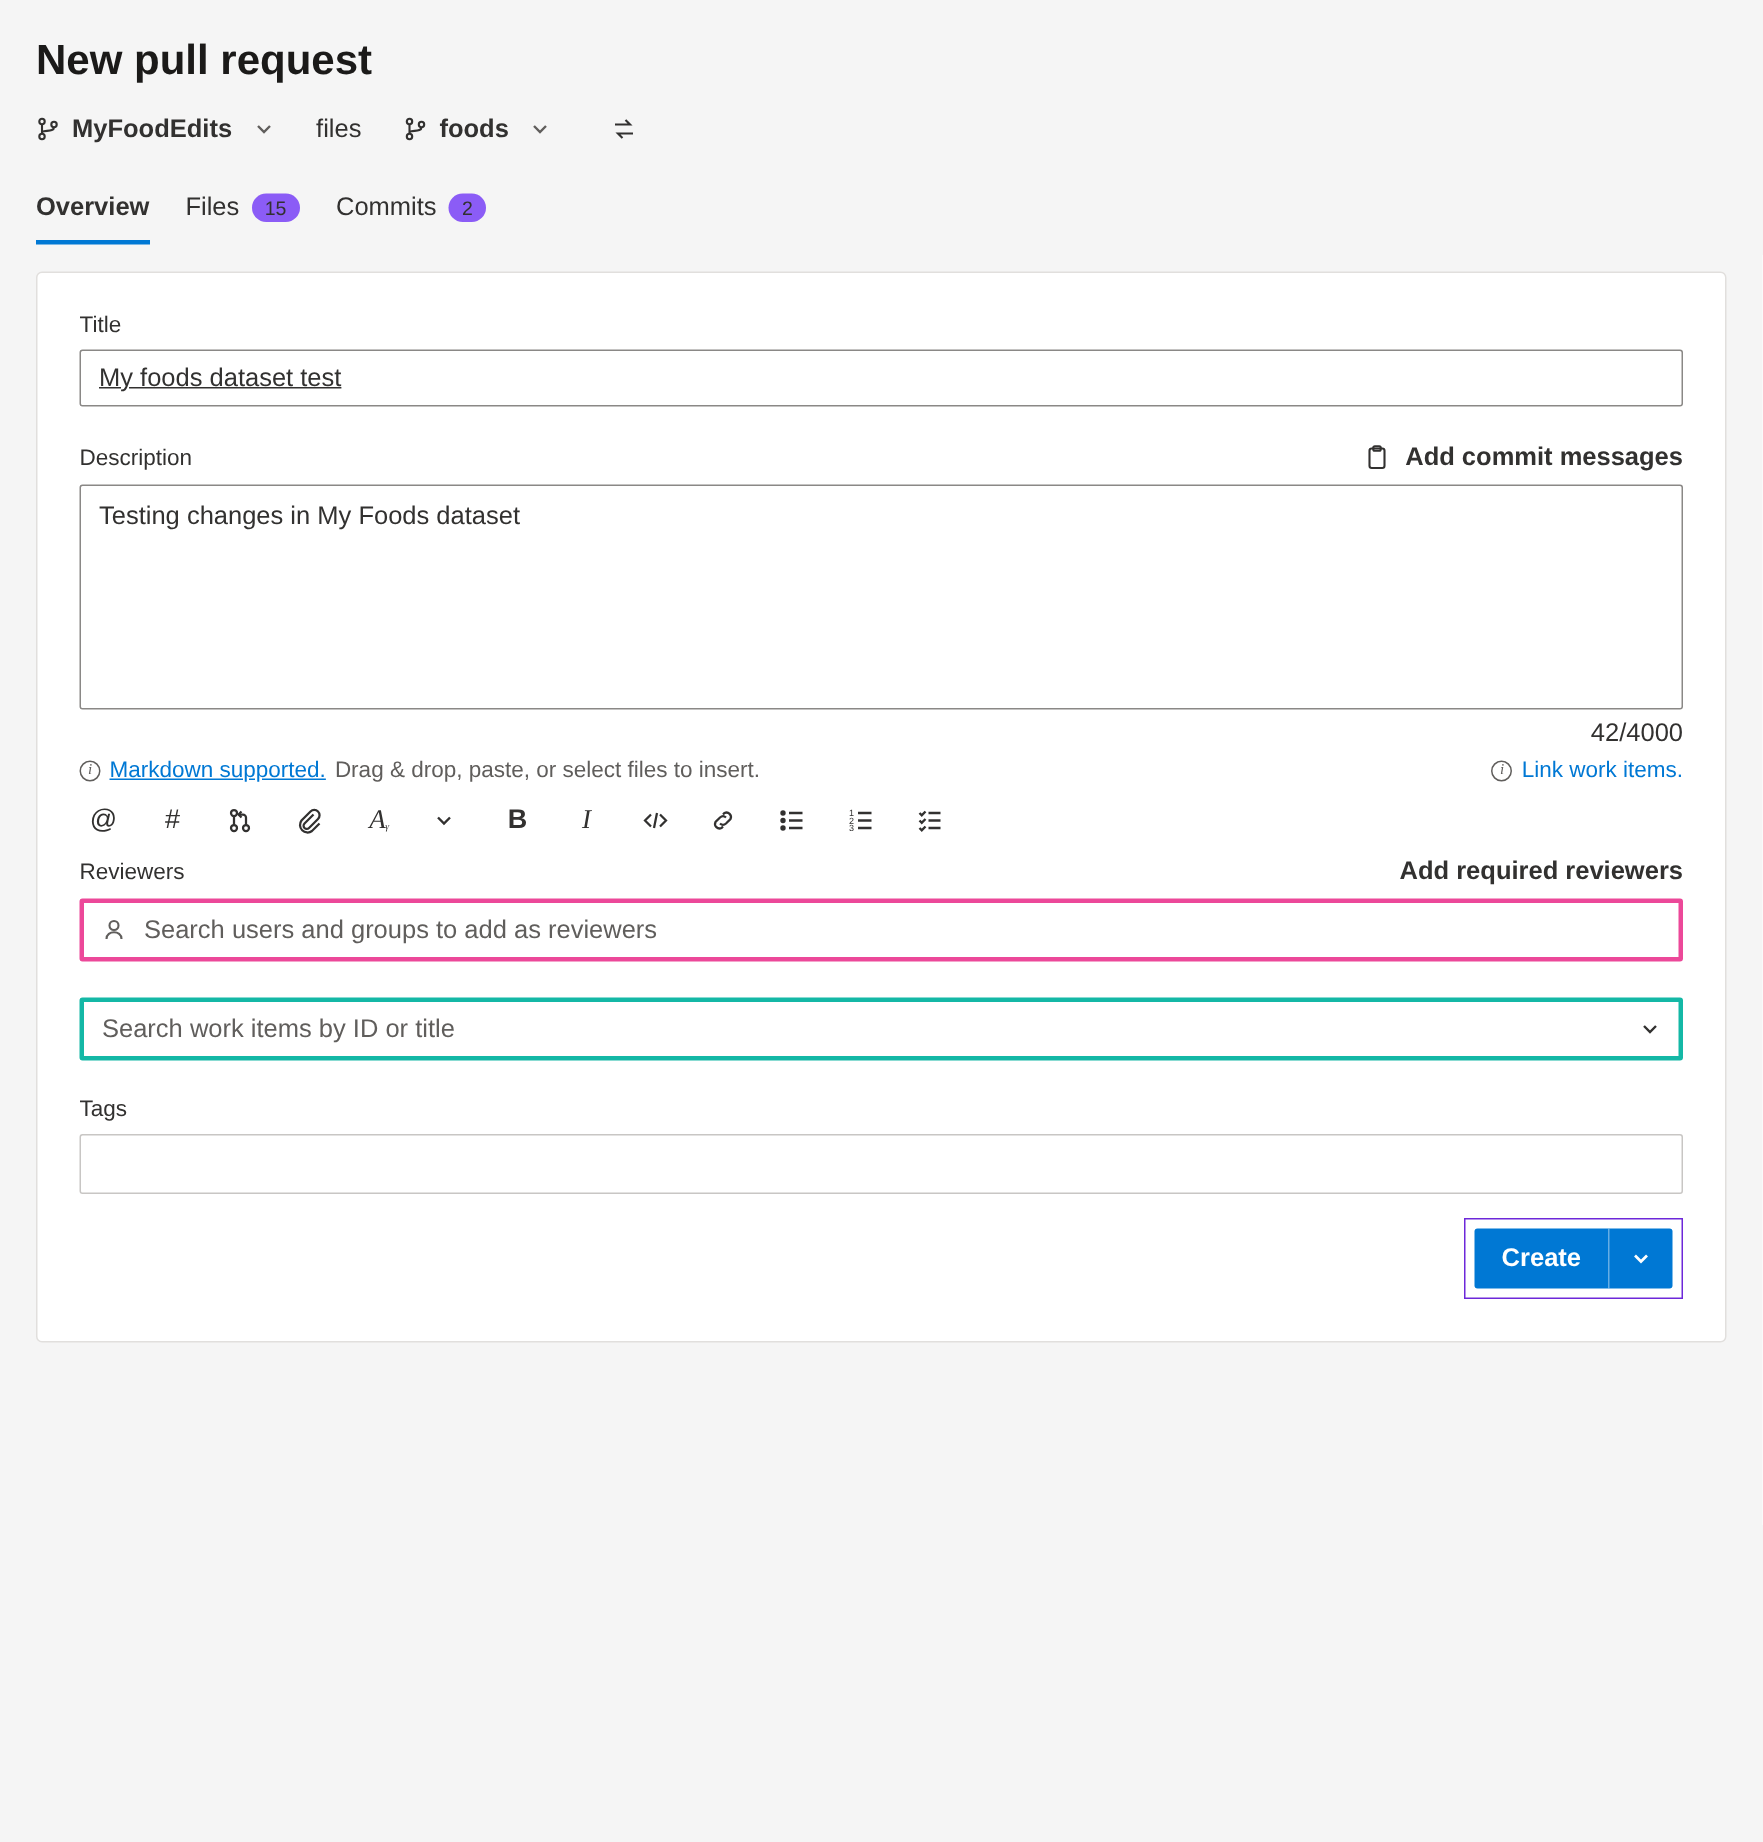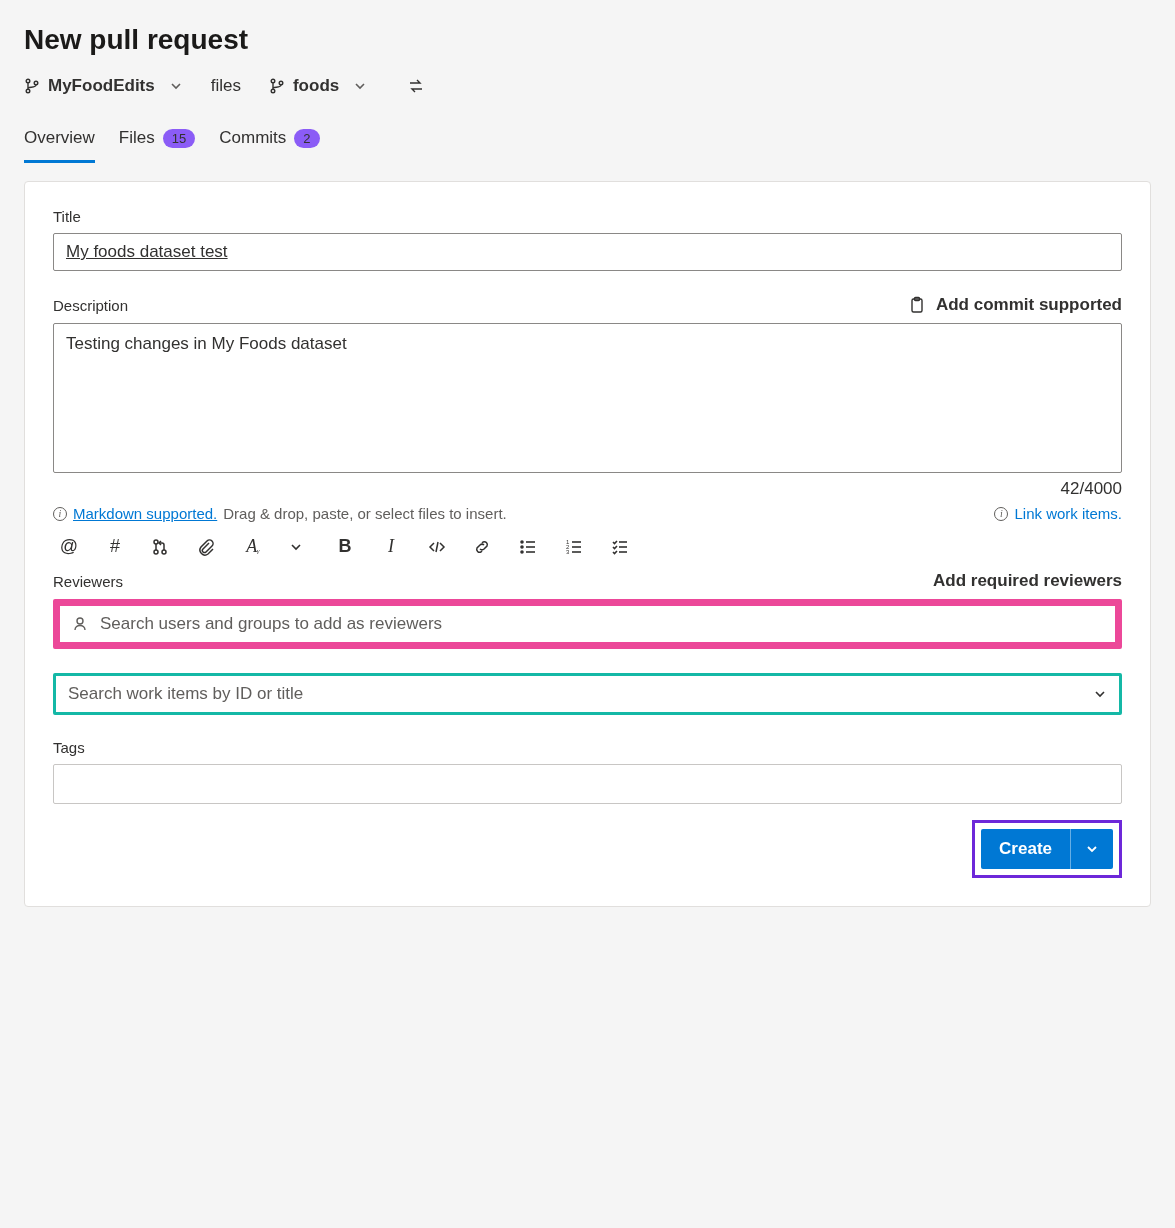--- a/index.html
+++ b/index.html
@@ -43,21 +43,21 @@
   .tab {
     display: flex;
     align-items: center;
     gap: 8px;
     padding: 8px 0 12px 0;
     font-size: 17px;
     cursor: pointer;
     color: #323130;
     border-bottom: 3px solid transparent;
   }
-  .tab.active { font-weight: 400; border-bottom-color: #0078d4; }
+  .tab.active { font-weight: 700; border-bottom-color: #0078d4; }
   .badge {
     background: #8b5cf6;
     border-radius: 10px;
     font-size: 13px;
     padding: 2px 9px;
     color: #323130;
   }
   .card {
     background: #fff;
     border: 1px solid #e1dfdd;
@@ -122,35 +122,35 @@
     align-items: center;
     gap: 26px;
     padding: 4px 6px 14px 6px;
     font-size: 18px;
     color: #323130;
   }
   .toolbar .tb { cursor:pointer; width:20px; text-align:center;}
   .preview-text { font-size: 18px; margin-bottom: 26px; color:#323130;}
   .reviewers-box {
     display:flex; align-items:center; gap:12px;
-    padding: 8px 12px; color:#605e5c; border:7px solid #ec4899;
+    padding: 8px 12px; color:#605e5c; border:3px solid #ec4899;
     cursor:text;
   }
   .work-items-box {
     display:flex; align-items:center; justify-content:space-between;
     padding: 8px 12px; color:#605e5c; border:3px solid #14b8a6;
     cursor:pointer;
   }
   .tags-box { border:1px solid #c8c6c4; height:40px; cursor:text;}
   .spacer  { height: 24px; }
   .create-wrap {
     display:flex; justify-content:flex-end; margin-top:16px;
   }
   .create-outline {
-    border: 3px solid #6d28d9;
+    border: 1px solid #6d28d9;
     padding: 6px;
     display:inline-flex;
     align-items:center;
   }
   .create-btn {
     display:flex; align-items:stretch;
     background:#0078d4; color:#fff; font-size:17px; font-weight:600;
     border-radius:2px; overflow:hidden; cursor:pointer;
   }
   .create-btn .lbl { padding:10px 18px; }
@@ -235,21 +235,21 @@
 
   <div class="row-between">
     <div class="section-label">Description</div>
     <div class="action-link">
       <span>
         <svg width="18" height="18" viewBox="0 0 18 18" fill="none" stroke="#323130" stroke-width="1.4">
           <rect x="4" y="3" width="10" height="13" rx="1.5"></rect>
             <rect x="6.5" y="1.5" width="5" height="3" rx="1"></rect>
         </svg>
       </span>
-      <span>Add commit supported</span>
+      <span>Add commit messages</span>
     </div>
   </div>
   <div class="desc-box">Testing changes in My Foods dataset</div>
   <div class="counter">42/4000</div>
 
   <div class="hints-row">
     <div class="hints-left">
       <span class="info-circle">i</span>
       <span class="md-link">Markdown supported.</span>
       <span>Drag &amp; drop, paste, or select files to insert.</span>

